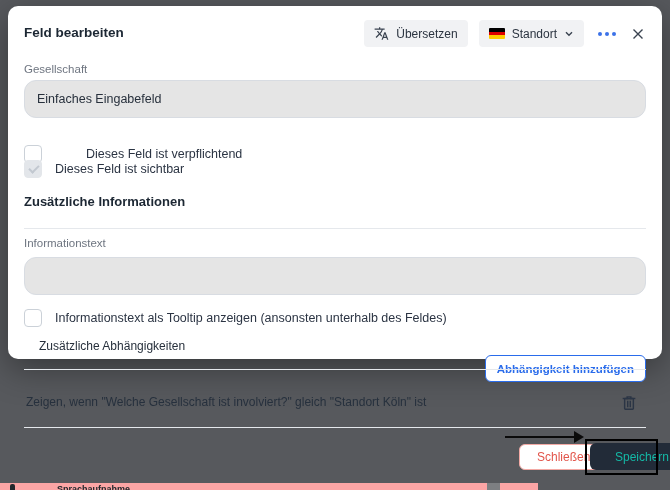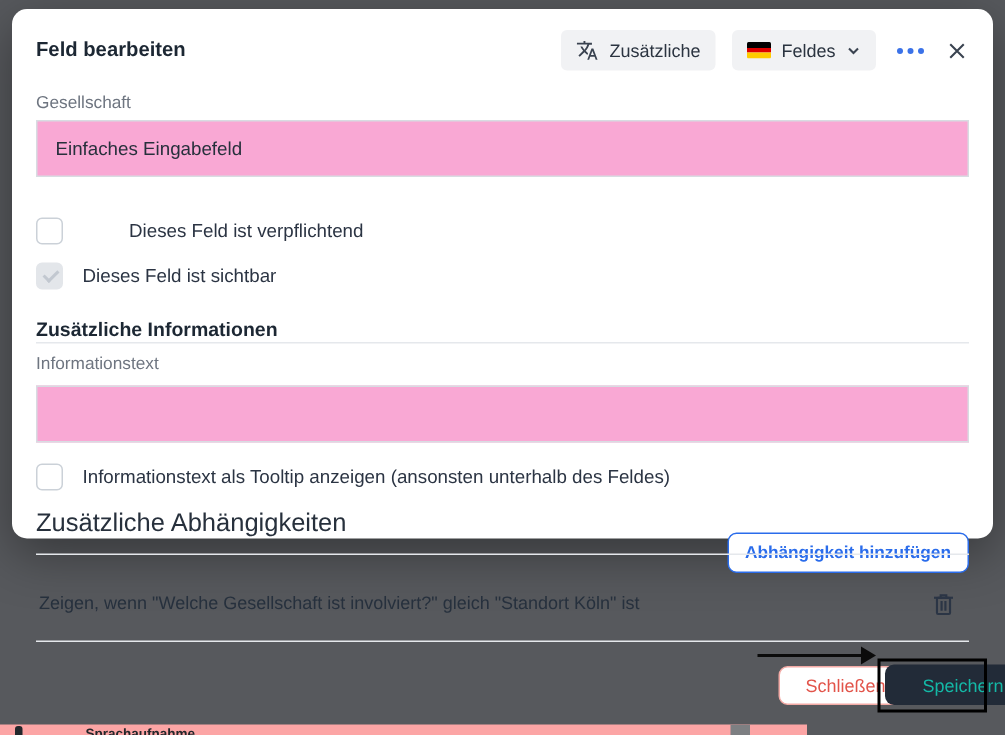--- a/index.html
+++ b/index.html
@@ -23,36 +23,36 @@
   .hdr-btn{display:flex;align-items:center;gap:7px;background:#f1f2f4;border:none;border-radius:4px;
     height:27px;padding:0 10px;font-size:12px;color:#2b3440;font-weight:500;cursor:pointer;
     font-family:"Liberation Sans",sans-serif;}
   .flag{width:16px;height:11px;display:flex;flex-direction:column;border-radius:1px;overflow:hidden;flex:0 0 auto;}
   .flag div{flex:1;}
   .dots{display:flex;gap:3px;padding:0 3px;background:none;border:none;cursor:pointer;}
   .dot{width:4px;height:4px;border-radius:50%;background:#3b72e8;}
   .close-btn{background:none;border:none;padding:2px;cursor:pointer;display:flex;}
 
   .field-label{position:absolute;left:16px;font-size:11.5px;color:#6e7580;}
-  .text-input{position:absolute;left:16px;width:622px;height:38px;border:1px solid #d8dce2;border-radius:0;
-    font-size:12.5px;color:#27303c;padding:0 12px;box-sizing:border-box;background:#f9a8d4;outline:none;
+  .text-input{position:absolute;left:16px;width:622px;height:38px;border:1px solid #d8dce2;border-radius:12px;
+    font-size:12.5px;color:#27303c;padding:0 12px;box-sizing:border-box;background:#e5e5e5;outline:none;
     font-family:"Liberation Sans",sans-serif;}
 
   .cb-row{position:absolute;left:16px;display:flex;align-items:center;gap:13px;cursor:pointer;}
   .checkbox{width:18px;height:18px;border:1px solid #cbd1d8;border-radius:4px;background:#fff;
     box-sizing:border-box;position:relative;flex:0 0 auto;}
   .checkbox.checked{background:#e3e6ea;border-color:#e3e6ea;}
   .checkbox.checked::after{content:"";position:absolute;left:4px;top:4px;width:8px;height:4px;
     border-left:2px solid #c2c8d0;border-bottom:2px solid #c2c8d0;transform:rotate(-45deg);}
   .cb-label{font-size:12.5px;color:#2b3443;}
 
-  .section-title{position:absolute;left:16px;top:206px;font-size:13px;font-weight:700;color:#1c2733;}
+  .section-title{position:absolute;left:16px;top:188px;font-size:13px;font-weight:700;color:#1c2733;}
   .divider{position:absolute;left:16px;width:622px;border-top:1px solid #e5e8ec;height:0;}
 
-  .deps-title{position:absolute;left:16px;top:333px;font-size:17px;color:#27303c;}
+  .deps-title{position:absolute;left:31px;top:333px;font-size:12px;color:#27303c;}
   .add-dep-btn{position:absolute;right:16px;top:349px;height:27px;padding:0 11px;border:1px solid #2a6ceb;
     border-radius:6px;background:#fff;color:#2a6ceb;font-size:11.5px;font-weight:700;cursor:pointer;
     font-family:"Liberation Sans",sans-serif;}
 
   .dep-rule{position:absolute;left:18px;top:389px;font-size:12px;color:#26303d;font-weight:500;}
   .trash-btn{position:absolute;right:24px;top:388px;background:none;border:none;padding:0;cursor:pointer;display:flex;}
 
   .close-button{position:absolute;left:511px;top:438px;height:26px;padding:0 17px;background:#fff;
     border:1px solid #f3aaa5;border-radius:6px;color:#e2544a;font-size:12px;font-weight:500;cursor:pointer;
     font-family:"Liberation Sans",sans-serif;}
@@ -82,30 +82,30 @@
 
     <div class="modal-title">Feld bearbeiten</div>
 
     <div class="header-right">
       <button class="hdr-btn">
         <span style="display:flex;">
           <svg viewBox="0 0 24 24" width="15" height="15" fill="#3a4350">
               <path d="M12.87 15.07l-2.54-2.51.03-.03c1.74-1.94 2.98-4.17 3.71-6.53H17V4h-7V2H8v2H1v1.99h11.17C11.5 7.92 10.44 9.75 9 11.35 8.07 10.32 7.3 9.19 6.69 8h-2c.73 1.63 1.73 3.17 2.98 4.56l-5.09 5.02L4 19l5-5 3.11 3.11.76-2.04zM18.5 10h-2L12 22h2l1.12-3h4.75L21 22h2l-4.5-12zm-2.62 7l1.62-4.33L19.12 17h-3.24z"></path>
             </svg>
         </span>
-        <span>Zusätzliche</span>
+        <span>Übersetzen</span>
       </button>
 
       <button class="hdr-btn">
         <span class="flag">
           <div style="background:#000000;"></div>
           <div style="background:#dd0000;"></div>
           <div style="background:#ffcc00;"></div>
         </span>
-        <span>Feldes</span>
+        <span>Standort</span>
         <span style="display:flex;">
           <svg width="10" height="10" viewBox="0 0 10 10">
               <path d="M2 3.3l3 3 3-3" stroke="#3a4350" stroke-width="1.4" fill="none"></path>
             </svg>
         </span>
       </button>
 
       <button class="dots" aria-label="more">
         <span class="dot"></span>
         <span class="dot"></span>
@@ -122,21 +122,21 @@
     </div>
 
     <div class="field-label" style="top:57px;">Gesellschaft</div>
     <input class="text-input" style="top: 74px;" value="Einfaches Eingabefeld">
 
     <div class="cb-row" style="top:139px;gap:44px;">
       <span class="checkbox"></span>
       <span class="cb-label">Dieses Feld ist verpflichtend</span>
     </div>
 
-    <div class="cb-row" style="top:169px;text-align:center;">
+    <div class="cb-row" style="top:154px;text-align:center;">
       <span class="checkbox disabled checked"></span>
       <span class="cb-label">Dieses Feld ist sichtbar</span>
     </div>
 
     <div class="section-title">Zusätzliche Informationen</div>
     <div class="divider" style="top:222px;"></div>
 
     <div class="field-label" style="top:231px;">Informationstext</div>
     <input class="text-input" style="top: 251px;" value="">
 

